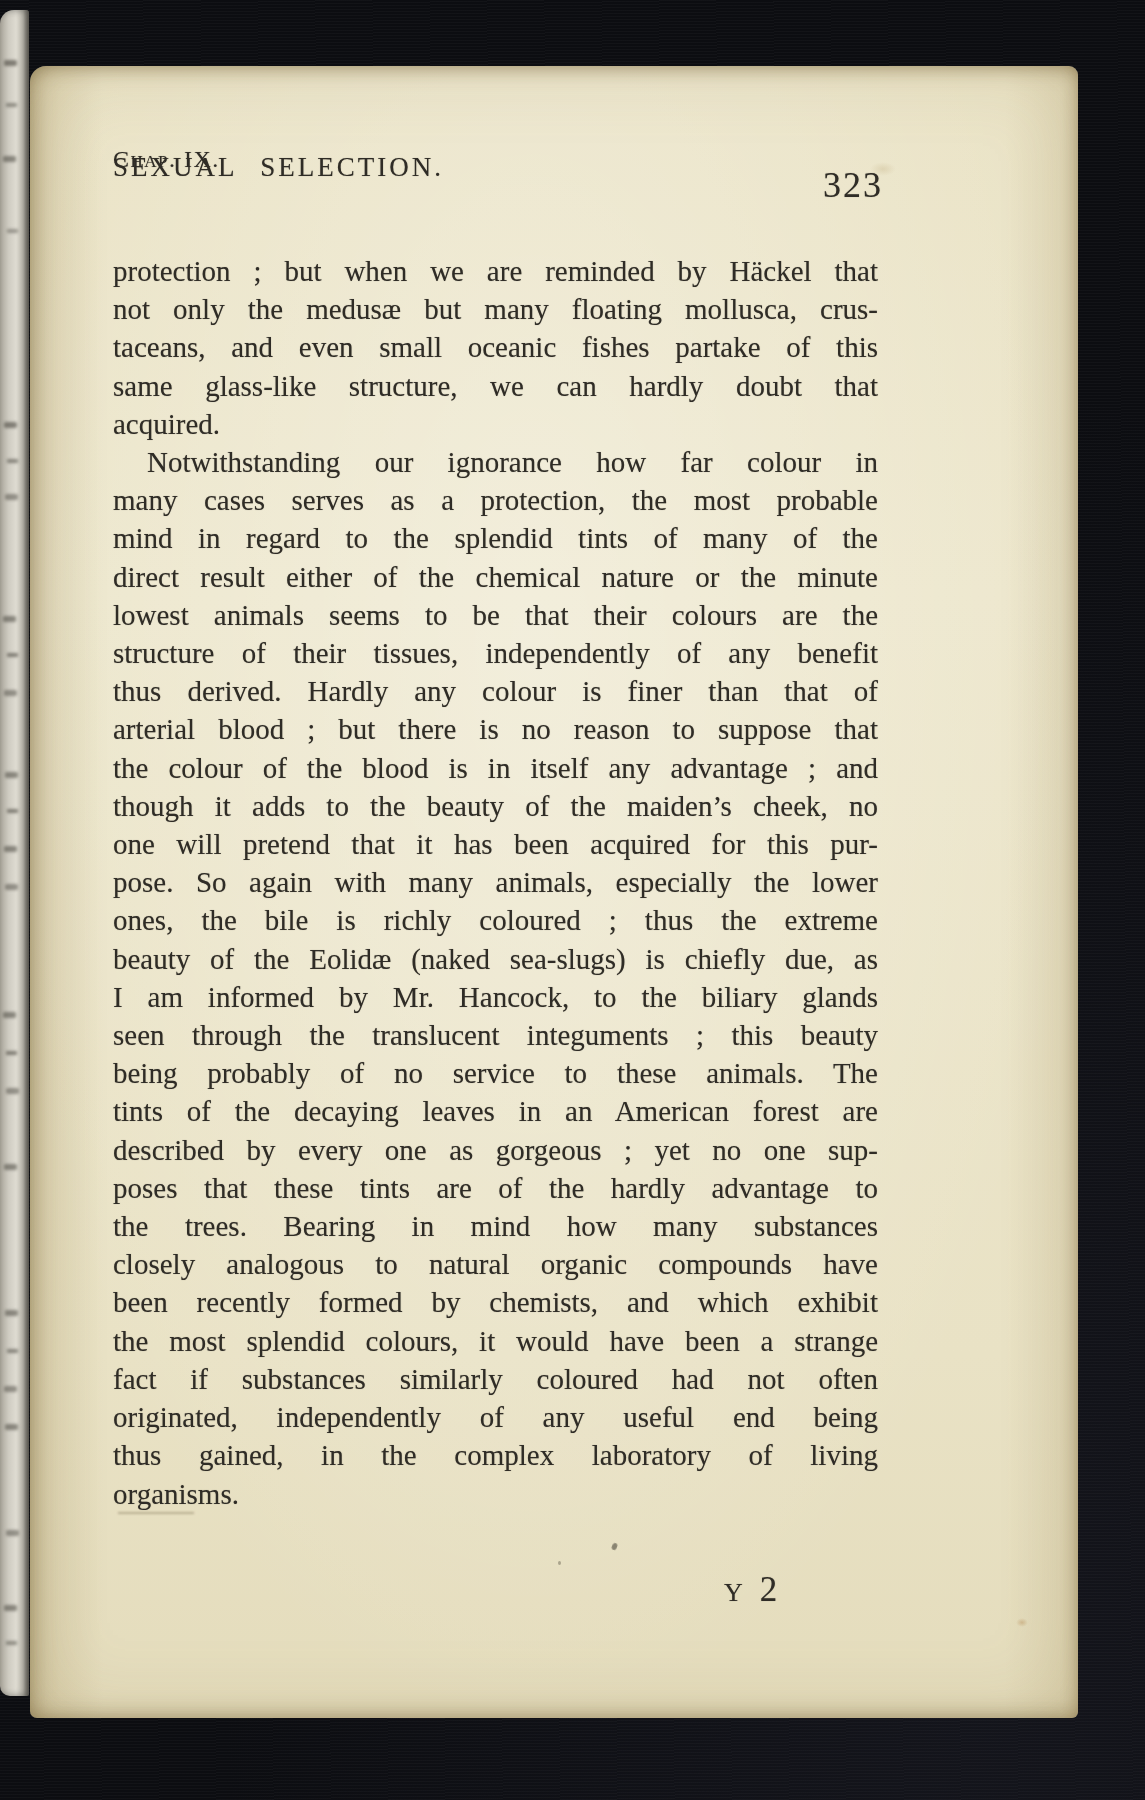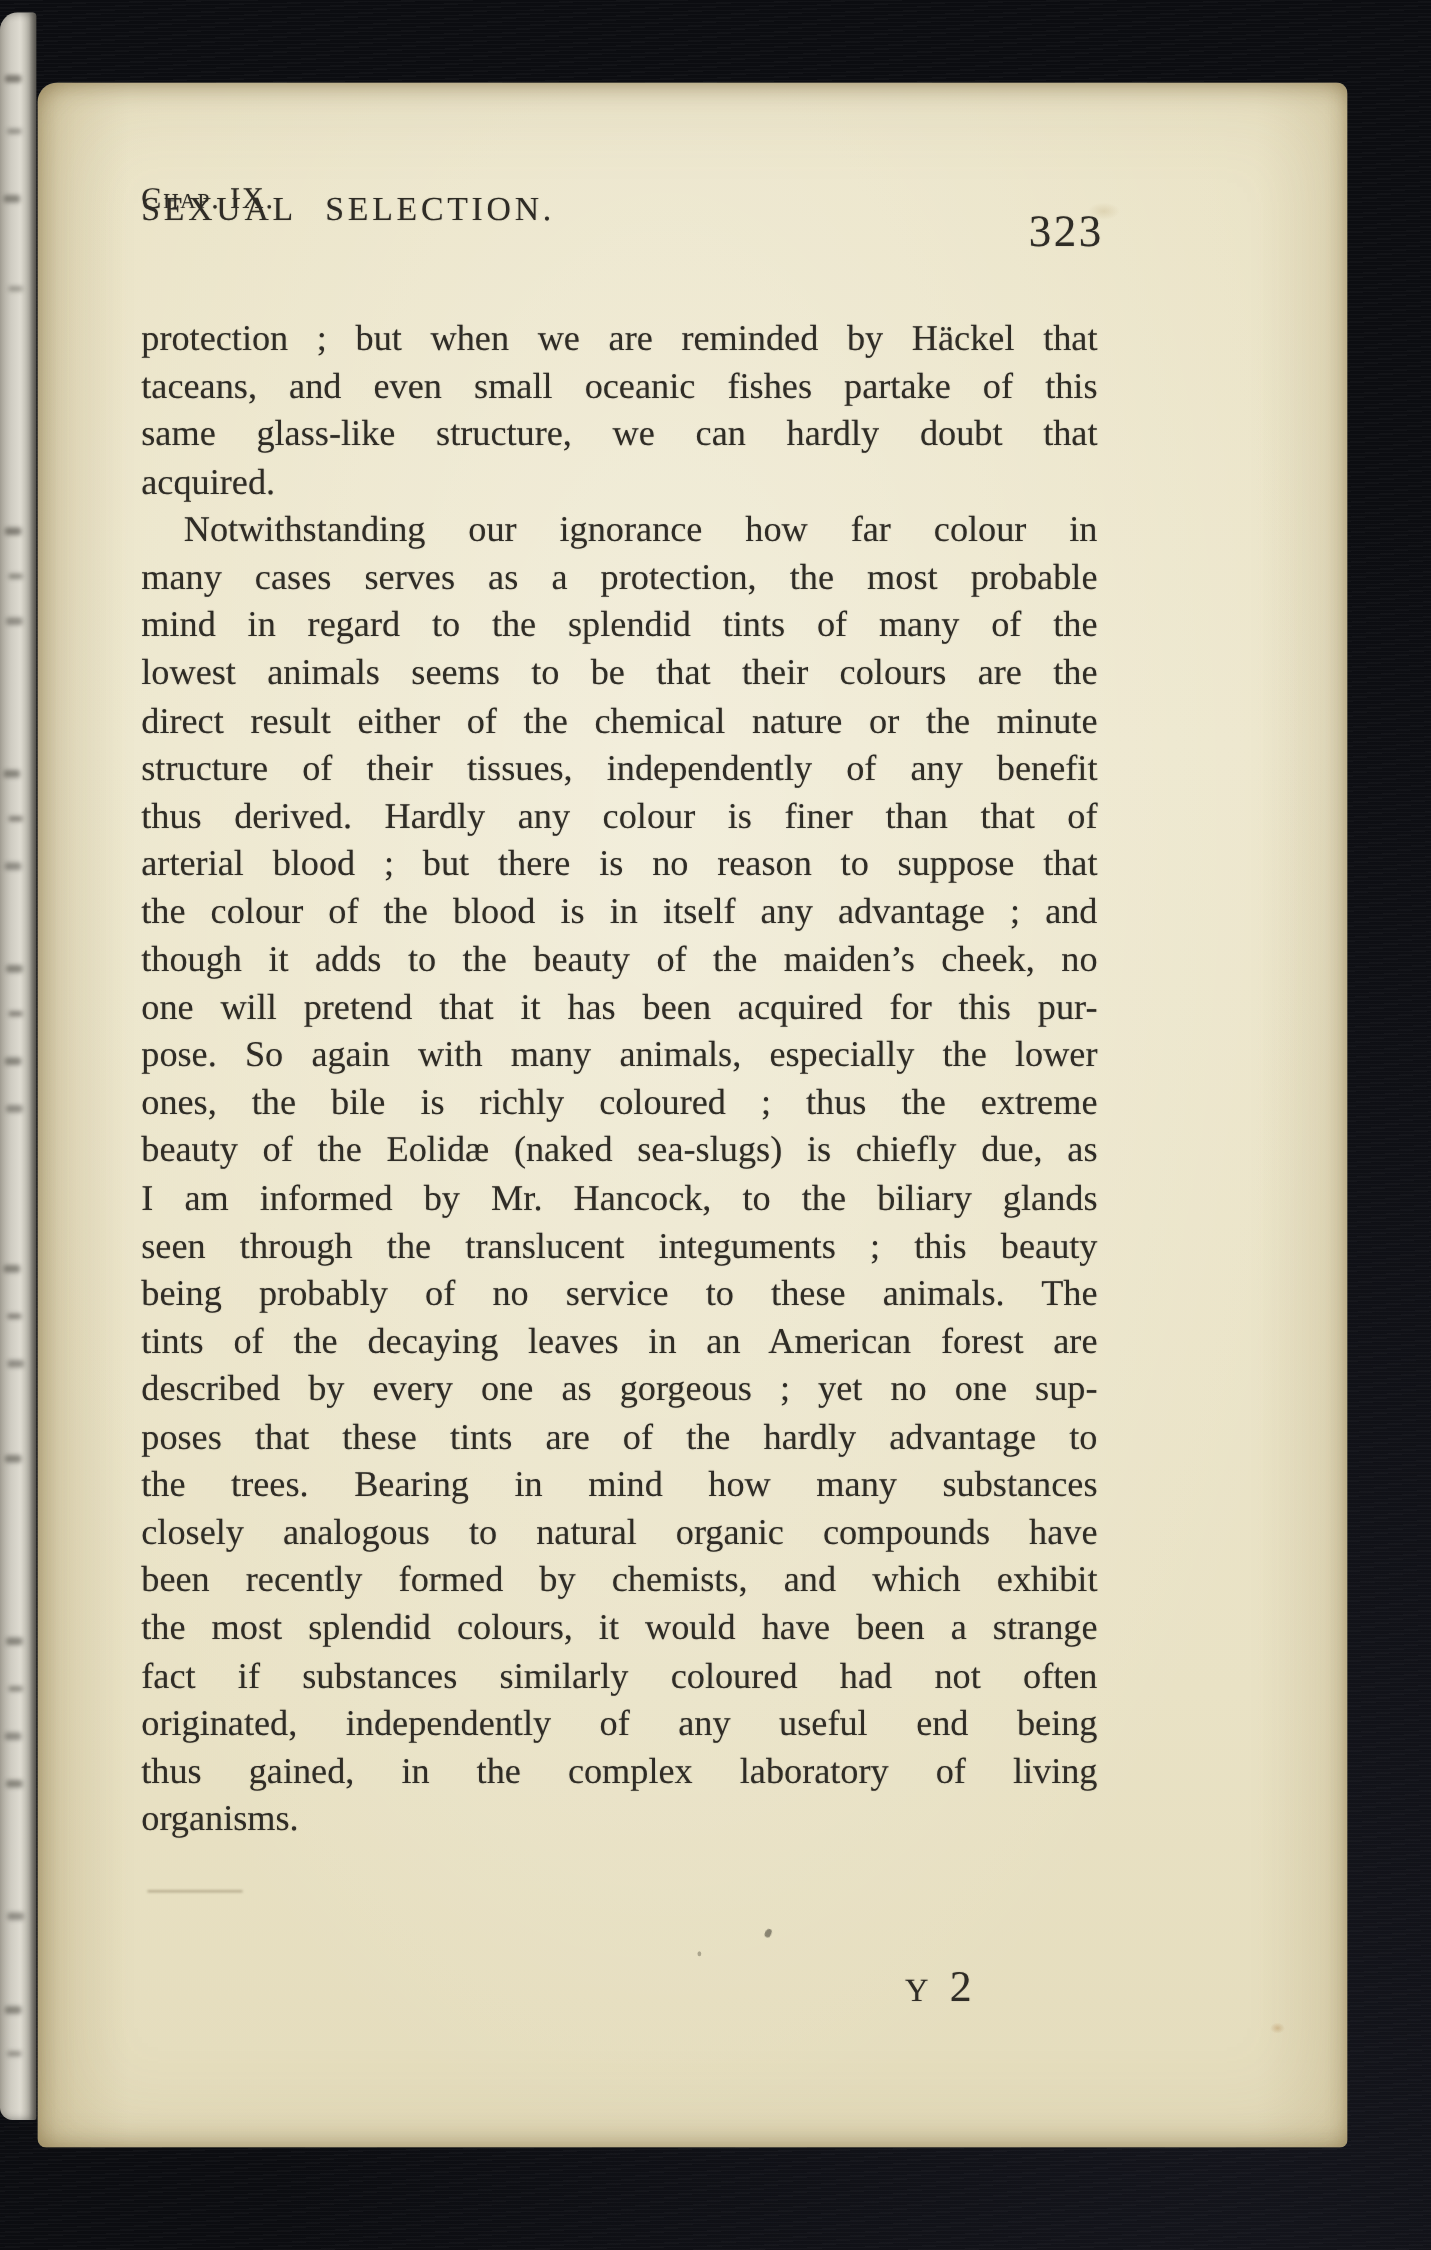--- a/index.html
+++ b/index.html
@@ -101,28 +101,29 @@
     <div class="edge-smudges"></div>
   </div>
 
   <div class="page">
     <div class="chapter ink">Chap. IX.</div>
     <div class="running-title ink">SEXUAL SELECTION.</div>
     <div class="page-number ink">323</div>
 
     <div class="body-text ink">
         <div class="line">protection ; but when we are reminded by Häckel that</div>
+        <div class="line">not only the medusæ but many floating mollusca, crus-</div>
         <div class="line">taceans, and even small oceanic fishes partake of this</div>
         <div class="line">same glass-like structure, we can hardly doubt that</div>
         <div class="line para-end">acquired.</div>
         <div class="line indent">Notwithstanding our ignorance how far colour in</div>
         <div class="line">many cases serves as a protection, the most probable</div>
         <div class="line">mind in regard to the splendid tints of many of the</div>
+        <div class="line">direct result either of the chemical nature or the minute</div>
         <div class="line">lowest animals seems to be that their colours are the</div>
-        <div class="line">direct result either of the chemical nature or the minute</div>
         <div class="line">structure of their tissues, independently of any benefit</div>
         <div class="line">thus derived.  Hardly any colour is finer than that of</div>
         <div class="line">arterial blood ; but there is no reason to suppose that</div>
         <div class="line">the colour of the blood is in itself any advantage ; and</div>
         <div class="line">though it adds to the beauty of the maiden’s cheek, no</div>
         <div class="line">one will pretend that it has been acquired for this pur-</div>
         <div class="line">pose.  So again with many animals, especially the lower</div>
         <div class="line">ones, the bile is richly coloured ; thus the extreme</div>
         <div class="line">beauty of the Eolidæ (naked sea-slugs) is chiefly due, as</div>
         <div class="line">I am informed by Mr. Hancock, to the biliary glands</div>

